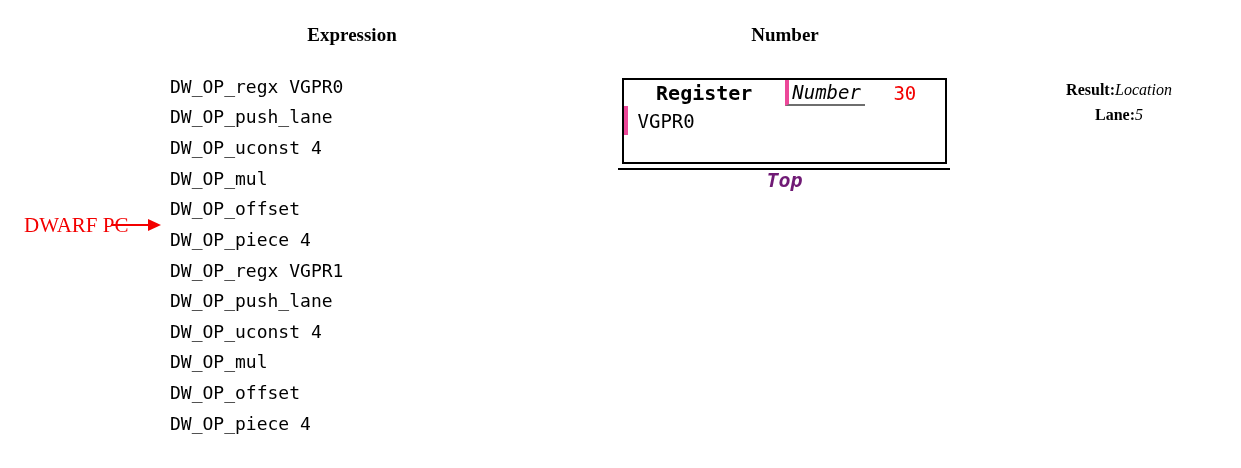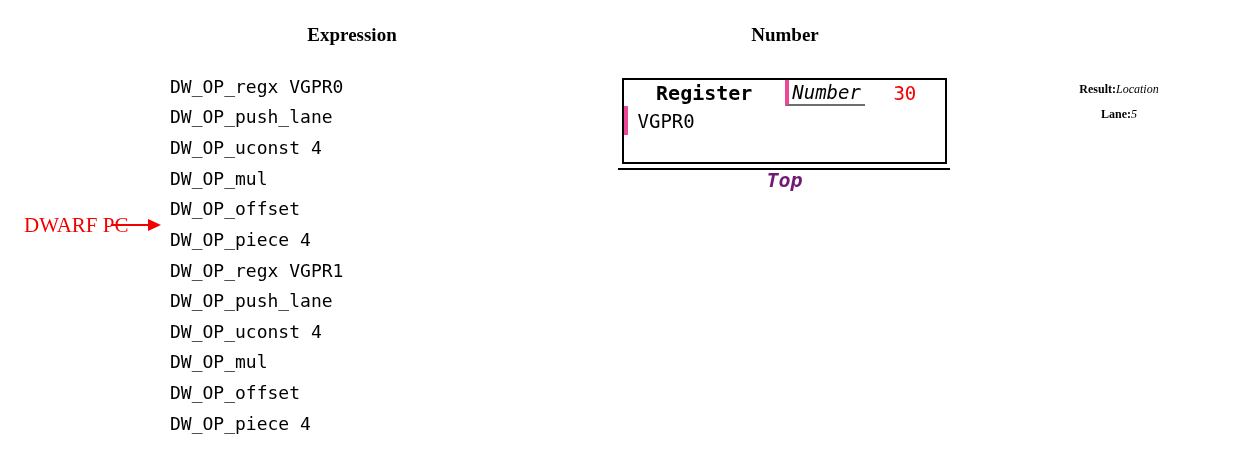--- a/index.html
+++ b/index.html
@@ -131,21 +131,21 @@
   }
 
   
   #context-block {
     position: absolute;
     left: 1019px;
     top: 77px;
     width: 200px;
     text-align: center;
     font-family: "Liberation Serif", serif;
-    font-size: 12px;
+    font-size: 16px;
     line-height: 25px;
     color: #000000;
   }
   .ctx-label { font-weight: bold; }
   .ctx-value { font-style: italic; }
 </style>
 </head>
 <body>
 
 <div id="page">

